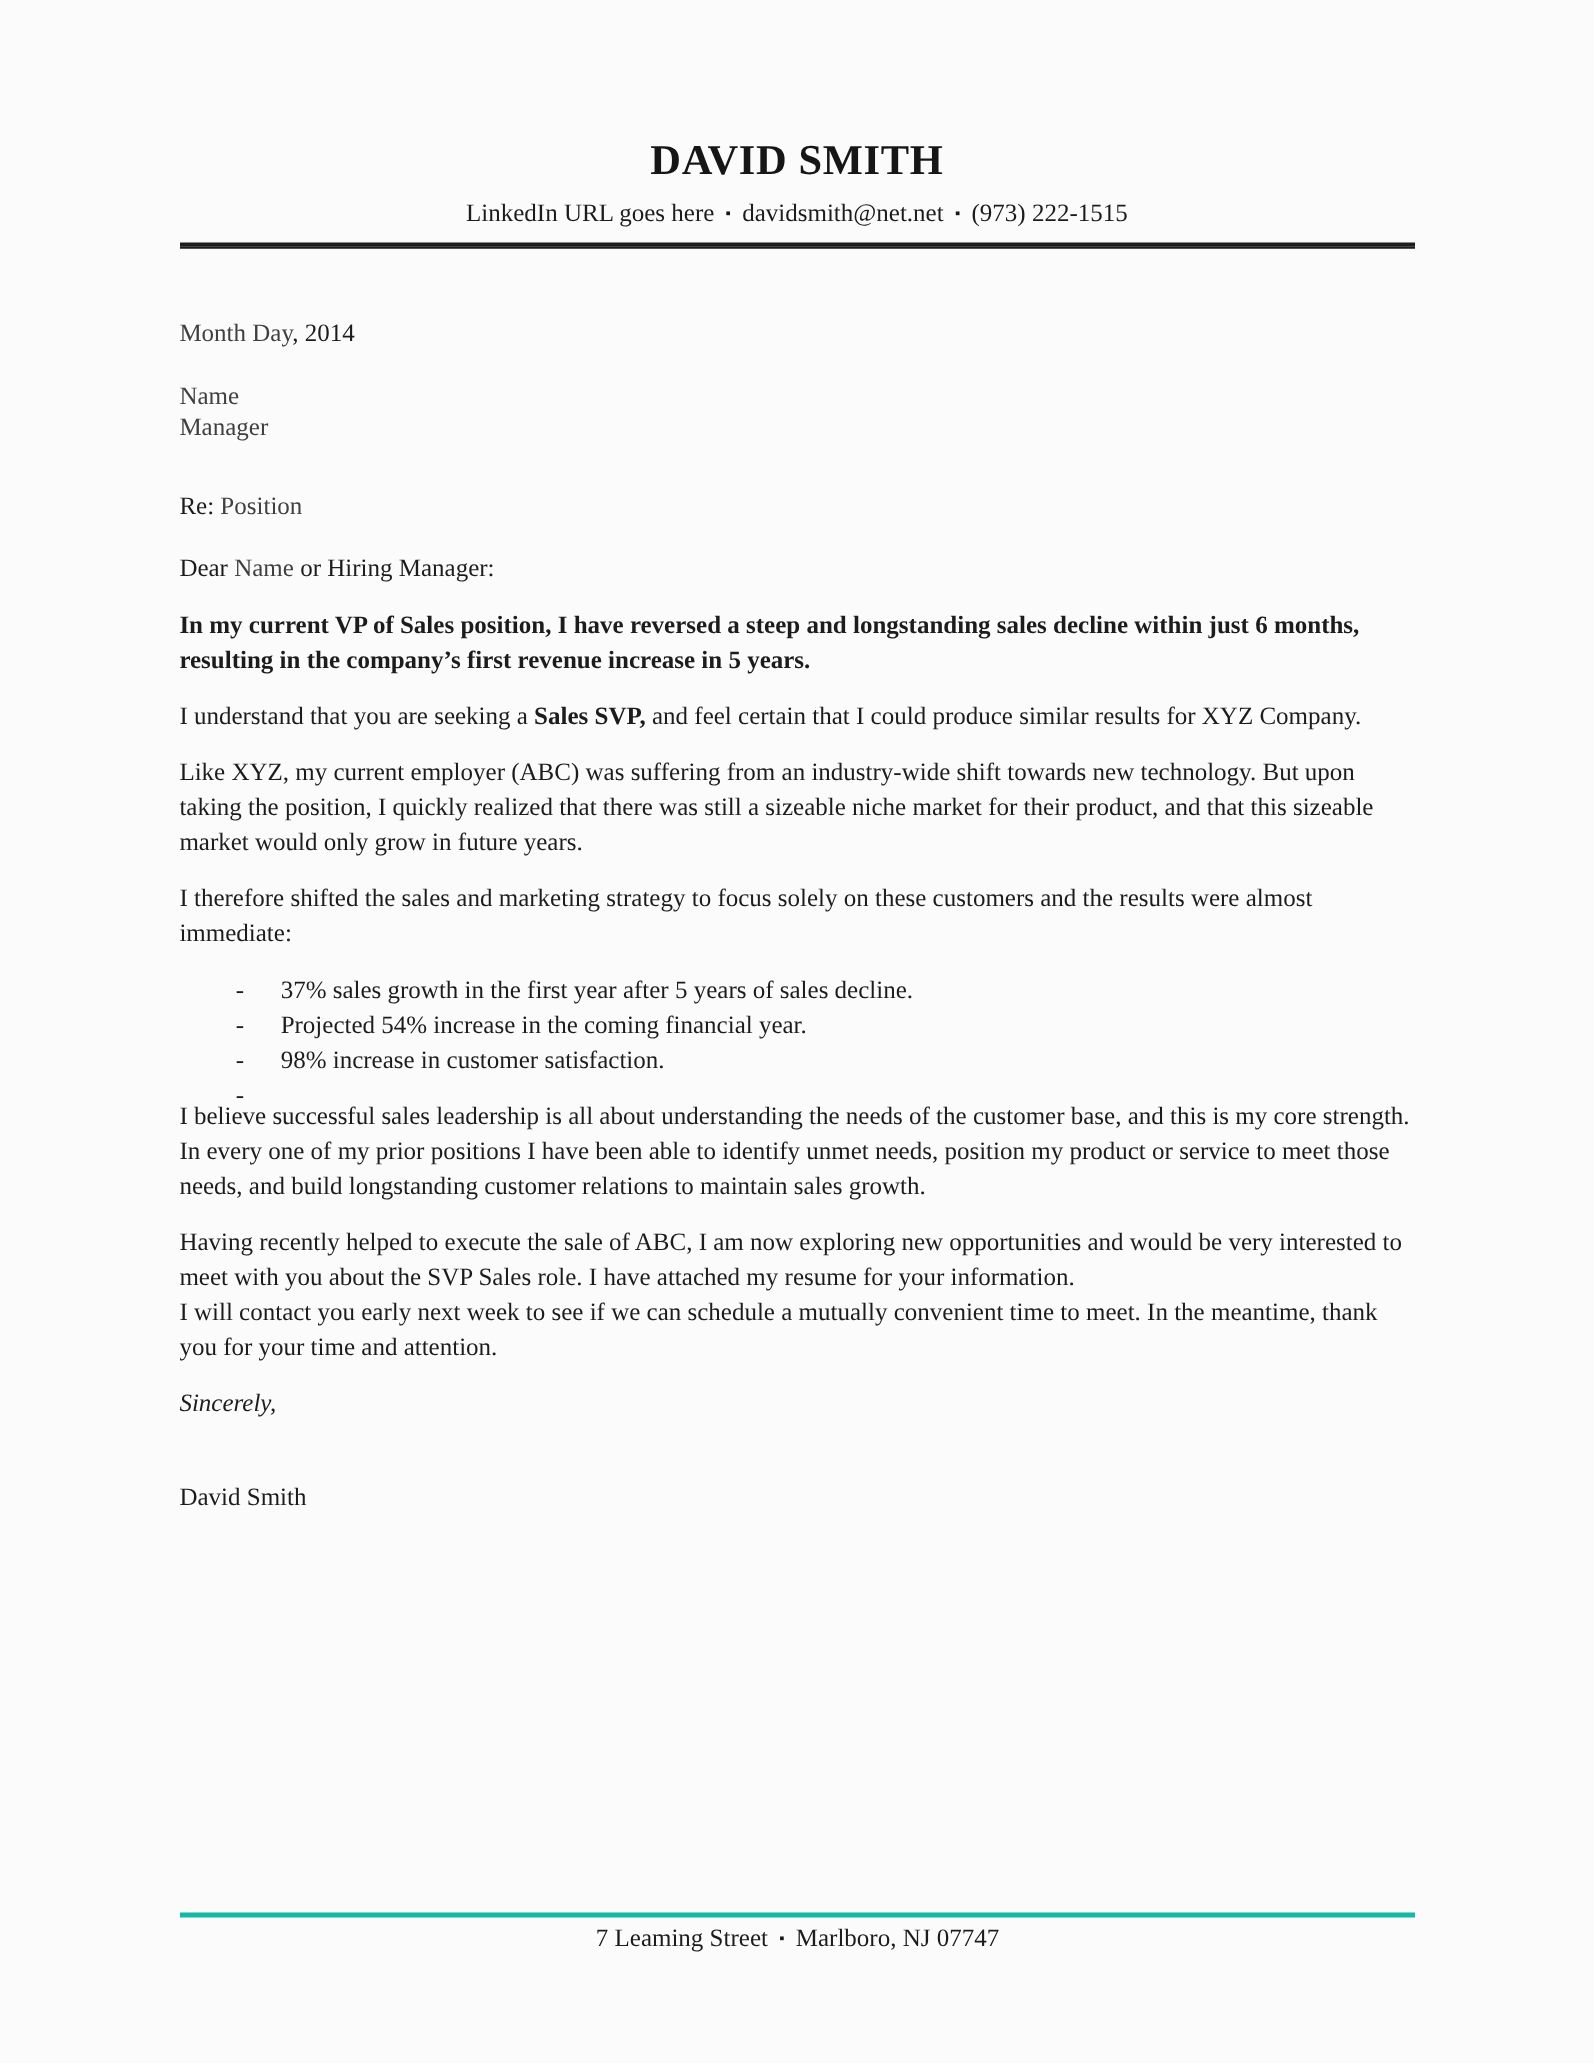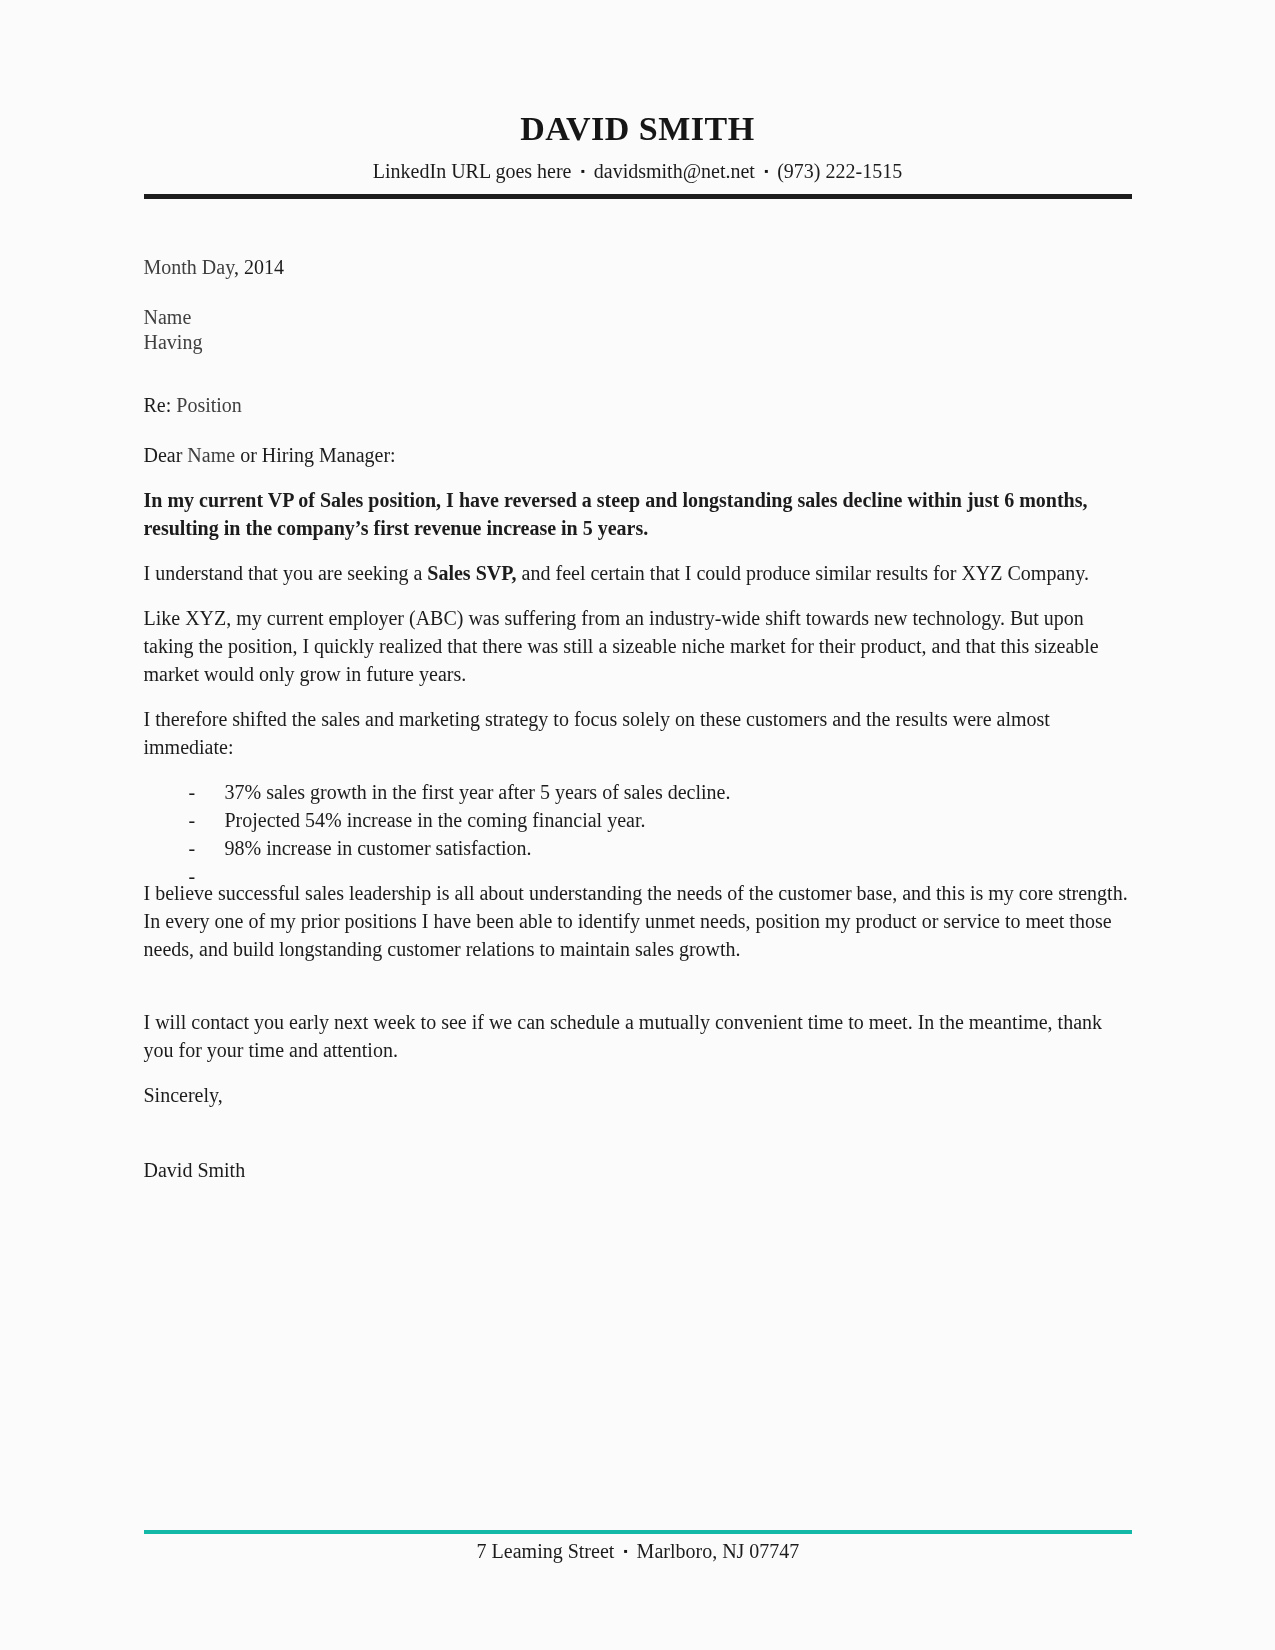--- a/index.html
+++ b/index.html
@@ -40,21 +40,21 @@
   .red { color:#404040; }
   .date-line { margin-top:54px; }
   .recipient-block { margin-top:24px; line-height:25px; }
   .re-line { margin-top:36px; }
   .salutation { margin-top:22px; }
   .para { margin-top:17px; }
   .para.bold { font-weight:bold; }
   .bullet-list { margin-top:17px; list-style:none; }
   .bullet-item { position:relative; padding-left:81px; line-height:28px; }
   .bullet-marker { position:absolute; left:45px; top:0; }
-  .closing { margin-top:17px; }
+  .closing { margin-top:17px;font-style:italic; }
   .signature { margin-top:47px; }
 
   
   .footer {
     position:absolute;
     left:144px; right:143px;
     top:1530px;
     border-top:4px solid #14b8a6;
     text-align:center;
   }
@@ -74,21 +74,21 @@
   </div>
 
   <div class="content">
 
     <div class="date-line">
       <span class="red">Month Day</span><span>, 2014</span>
     </div>
 
     <div class="recipient-block">
       <div class="red">Name</div>
-      <div class="red">Having</div>
+      <div class="red">Manager</div>
     </div>
 
     <div class="re-line">
       <span>Re: </span><span class="red">Position</span>
     </div>
 
     <div class="salutation">
       <span>Dear </span><span class="red">Name</span><span> or Hiring Manager:</span>
     </div>
 
@@ -105,21 +105,21 @@
     <ul class="bullet-list">
       <li class="bullet-item"><span class="bullet-marker">-</span><span>37% sales growth in the first year after 5 years of sales decline.</span></li>
       <li class="bullet-item"><span class="bullet-marker">-</span><span>Projected 54% increase in the coming financial year.</span></li>
       <li class="bullet-item"><span class="bullet-marker">-</span><span>98% increase in customer satisfaction.</span></li>
       <li class="bullet-item"><span class="bullet-marker">-</span></li>
     </ul>
 
     <p class="para">I believe successful sales leadership is all about understanding the needs of the customer base, and this is my core strength. In every one of my prior positions I have been able to identify unmet needs, position my product or service to meet those needs, and build longstanding customer relations to maintain sales growth.</p>
 
     <p class="para">
-      <br>
+      <span>Having recently helped to execute the sale of ABC, I am now exploring new opportunities and would be very interested to meet with you about the SVP Sales role.  I have attached my resume for your information.</span><br>
       <span>I will contact you early next week to see if we can schedule a mutually convenient time to meet. In the meantime, thank you for your time and attention.</span>
     </p>
 
     <p class="closing">Sincerely,</p>
 
     <p class="signature">David Smith</p>
 
   </div>
 
   <div class="footer">

